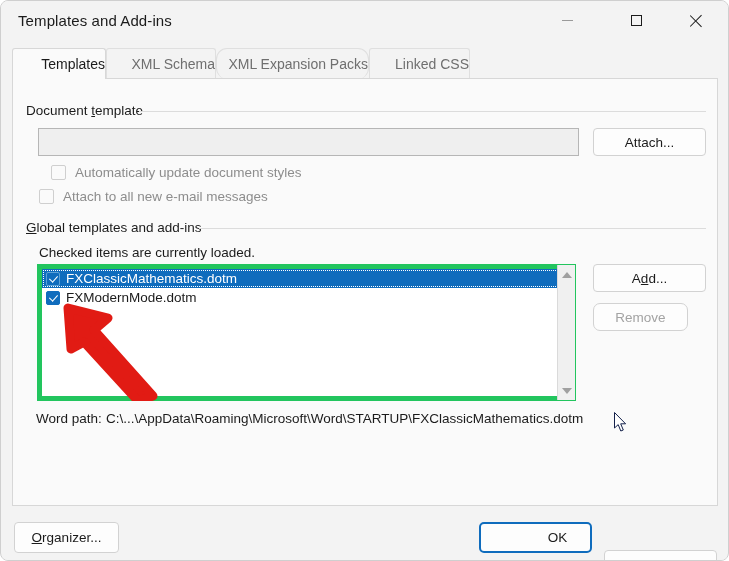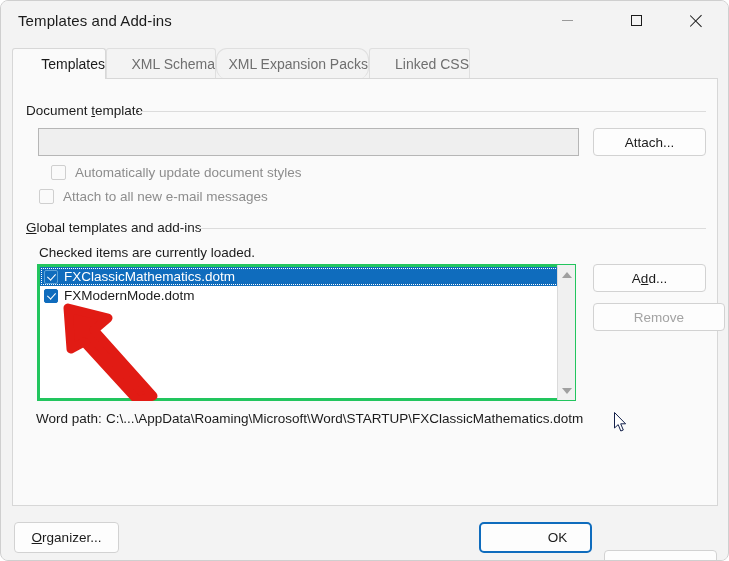--- a/index.html
+++ b/index.html
@@ -186,21 +186,21 @@
   }
 
   
   .listbox {
     position: absolute;
     left: 36px;
     top: 263px;
     width: 539px;
     height: 137px;
     background: #ffffff;
-    border: 3px solid #22c55e;
+    border: 5px solid #22c55e;
     box-sizing: border-box;
     overflow: hidden;
   }
   .listrow {
     position: relative;
     height: 19px;
     display: flex;
     align-items: center;
     padding-left: 4px;
     box-sizing: border-box;
@@ -401,21 +401,21 @@
   <div class="vscroll">
     <div class="sb-arrow up">
       <div class="tri-up"></div>
     </div>
     <div class="sb-arrow down">
       <div class="tri-down"></div>
     </div>
   </div>
 
   <div class="btn" style="left:592px; top:263px; width:113px; height:28px;">A<u>d</u>d...</div>
-  <div class="btn disabled" style="left:592px; top:302px; width:132px; height:28px;">Remove</div>
+  <div class="btn disabled" style="left:592px; top:302px; width:95px; height:28px;border-radius:7px;">Remove</div>
 
   <div class="static" style="left:35px; top:410px;">Word path:</div>
   <div class="static" style="left:105px; top:410px;">C:\...\AppData\Roaming\Microsoft\Word\STARTUP\FXClassicMathematics.dotm</div>
 
   <div class="footer"></div>
 
   <div class="btn" style="left:13px; top:521px; width:105px; height:31px;"><u>O</u>rganizer...</div>
 
   <div class="btn defaulted" style="left:478px; top:521px; width:113px; height:31px;padding-left:44px;">OK</div>
 

